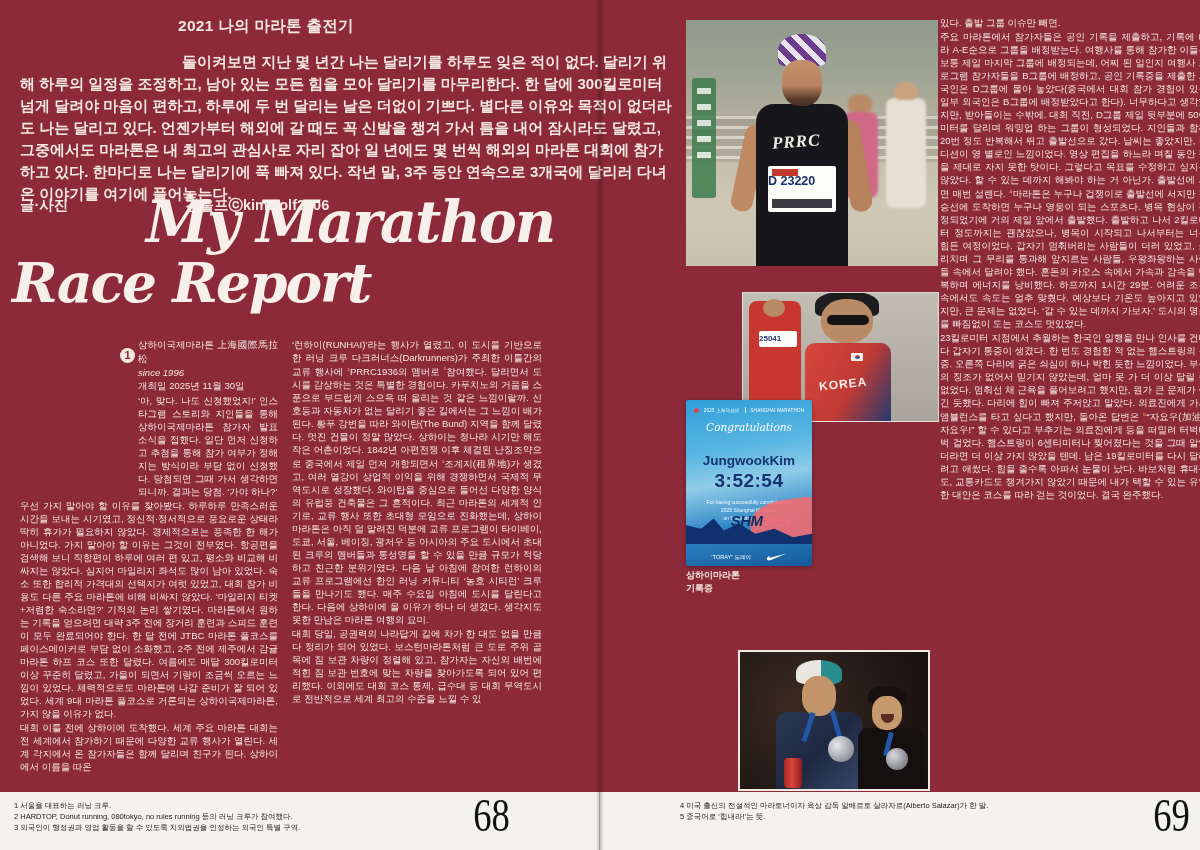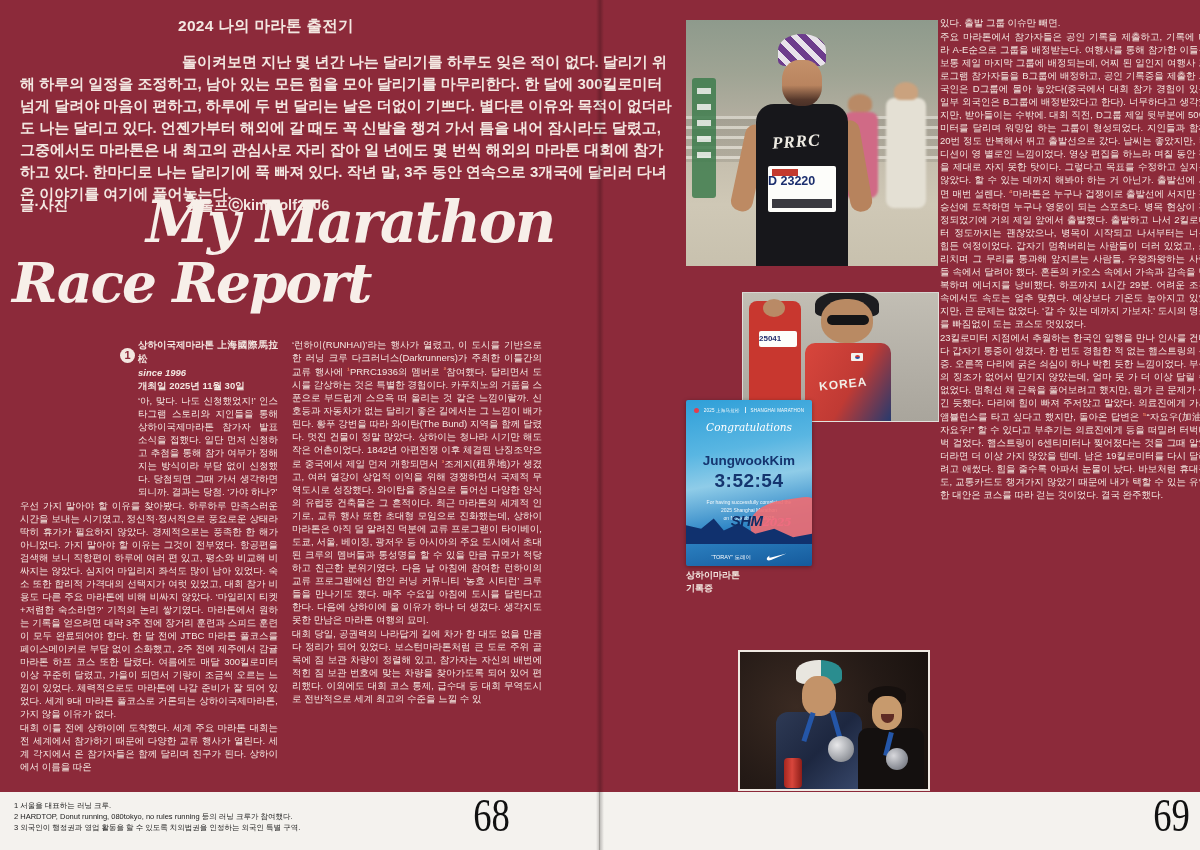--- a/index.html
+++ b/index.html
@@ -18,21 +18,21 @@
   .bigtitle .l1{position:absolute;left:146px;top:0;font-size:57px;letter-spacing:-2px;}
   .bigtitle .l2{position:absolute;left:12px;top:62px;font-size:55px;letter-spacing:-2px;}
   
   .bcol{position:absolute;top:338px;height:454px;overflow:hidden;font-size:9.5px;line-height:13px;
         text-align:justify;}
   .bcol p{margin:0 0 1px 0;}
   #col1{left:20px;width:258px;}
   #col2{left:292px;width:250px;}
   #rcol{left:940px;top:16px;width:268px;height:640px;}
   .narrowblock{margin-left:118px;}
-  .sechead{font-weight:bold;margin-bottom:2px;}
+  .sechead{font-weight:normal;margin-bottom:2px;}
   .sechead .zh{font-family:"Liberation Serif",serif;}
   .sechead .since{font-style:italic;display:block;}
   .sechead .date{display:block;}
   .secnum{position:absolute;left:100px;top:10px;width:15px;height:15px;border-radius:50%;
           background:#f3e7e1;color:#8c2a3a;font-size:11px;font-weight:bold;text-align:center;
           line-height:15px;}
   sup.fnref{color:#f08060;font-size:8.5px;vertical-align:2px;font-weight:bold;}
   
   .footer{position:absolute;left:0;top:792px;width:1200px;height:58px;background:#f4f2ee;}
   .footer .gap{position:absolute;left:599px;top:0;width:1px;height:58px;background:#c9c6c0;}
@@ -128,21 +128,21 @@
     gap:14px;align-items:center;font-size:5.5px;color:#fff;z-index:4;}
   
   .caption{position:absolute;left:686px;top:569px;font-size:9px;line-height:13px;font-weight:bold;}
 </style>
 </head>
 <body>
 
 <div class="spread">
 
   <div>
-    <div class="kicker">2024 나의 마라톤 출전기</div>
+    <div class="kicker">2021 나의 마라톤 출전기</div>
     <p class="intro">돌이켜보면 지난 몇 년간 나는 달리기를 하루도 잊은 적이 없다. 달리기 위해 하루의 일정을 조정하고, 남아 있는 모든 힘을 모아 달리기를 마무리한다. 한 달에 300킬로미터 넘게 달려야 마음이 편하고, 하루에 두 번 달리는 날은 더없이 기쁘다. 별다른 이유와 목적이 없더라도 나는 달리고 있다. 언젠가부터 해외에 갈 때도 꼭 신발을 챙겨 가서 틈을 내어 잠시라도 달렸고, 그중에서도 마라톤은 내 최고의 관심사로 자리 잡아 일 년에도 몇 번씩 해외의 마라톤 대회에 참가하고 있다. 한마디로 나는 달리기에 푹 빠져 있다. 작년 말, 3주 동안 연속으로 3개국에 달리러 다녀온 이야기를 여기에 풀어놓는다.</p>
     <div class="byline">
       <span>글·사진</span>
       <span class="author">김울프ⓒkimwolf2006</span>
     </div>
     <div class="bigtitle">
       <span class="l1">My Marathon</span>
       <span class="l2">Race Report</span>
     </div>
 
@@ -252,18 +252,22 @@
       </div>
   </div>
 
   <div class="footer">
     <div class="gap"></div>
     <div class="fnotes" id="fnL">
         <div>1 서울을 대표하는 러닝 크루.</div>
         <div>2 HARDTOP, Donut running, 080tokyo, no rules running 등의 러닝 크루가 참여했다.</div>
         <div>3 외국인이 행정권과 영업 활동을 할 수 있도록 치외법권을 인정하는 외국인 특별 구역.</div>
       </div>
+    <div class="fnotes" id="fnR">
+        <div>4 미국 출신의 전설적인 마라토너이자 육상 감독 알베르토 살라자르(Alberto Salazar)가 한 말.</div>
+        <div>5 중국어로 ‘힘내라!’는 뜻.</div>
+      </div>
     <div class="pnum" id="pn68">68</div>
     <div class="pnum" id="pn69">69</div>
   </div>
 
   <div class="fold"></div>
 </div>
 
 </body></html>

